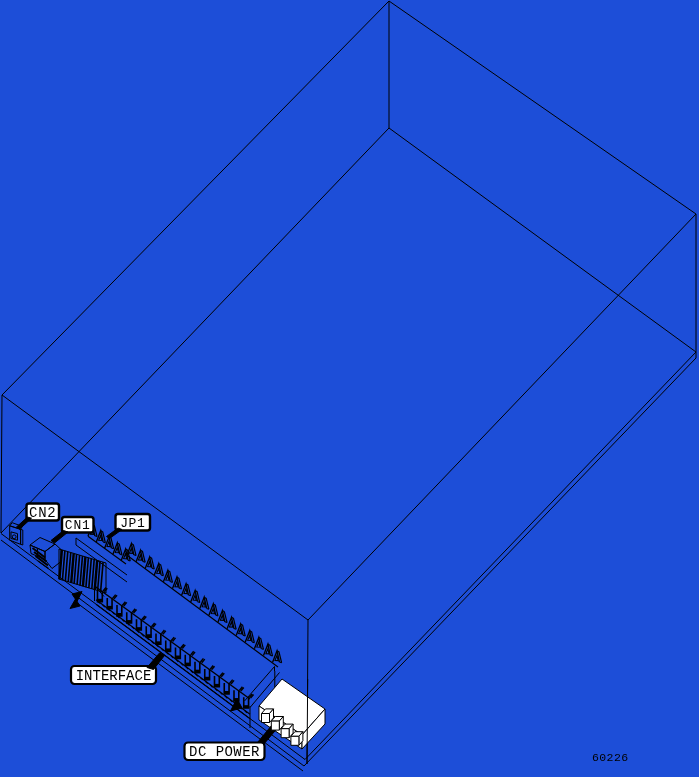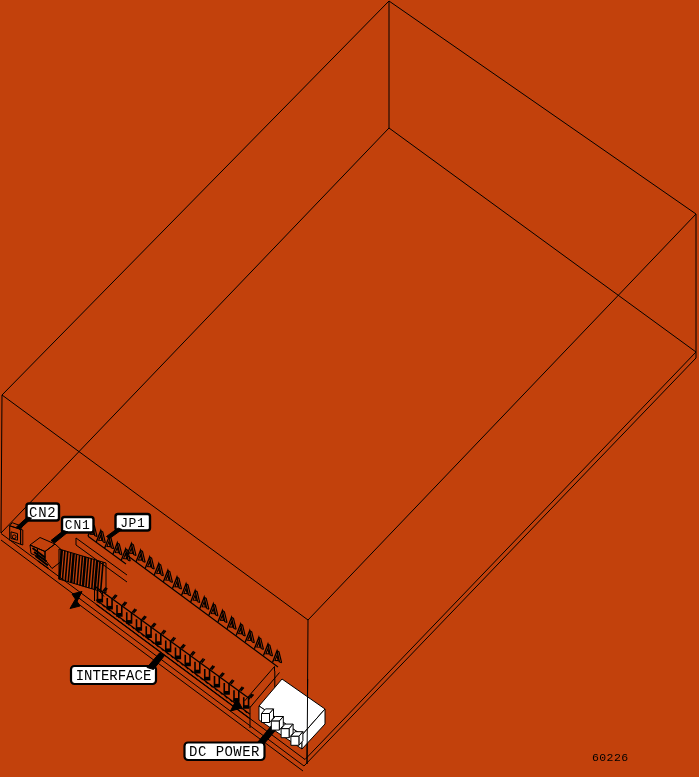--- a/index.html
+++ b/index.html
@@ -1,14 +1,14 @@
 <!DOCTYPE html>
 <html><head><meta charset="utf-8"><style>
 html,body{margin:0;padding:0;background:#fff;}
-.wrap{position:relative;width:699px;height:777px;background:#c2410c;overflow:hidden;}
+.wrap{position:relative;width:699px;height:777px;background:#1d4ed8;overflow:hidden;}
 text{font-family:"Liberation Mono",monospace;fill:#000;}
 line,polyline{stroke:#000;}
 </style></head><body>
 <div class="wrap">
 <svg width="699" height="777" viewBox="0 0 699 777">
 <defs>
 <g id="chv">
           <path d="M0 0 L4.4 -11.4 L6.8 -0.2" fill="none" stroke="#000" stroke-width="1.35" stroke-linejoin="miter"></path>
           <path d="M4.4 -11.4 l2 1.2 L9 0.4" fill="none" stroke="#000" stroke-width="1.2" stroke-linejoin="miter"></path>
           <path d="M2.4 -1.8 L4.3 -6.6 L5.6 -1.6 Z" fill="none" stroke="#000" stroke-width="1.1"></path>

